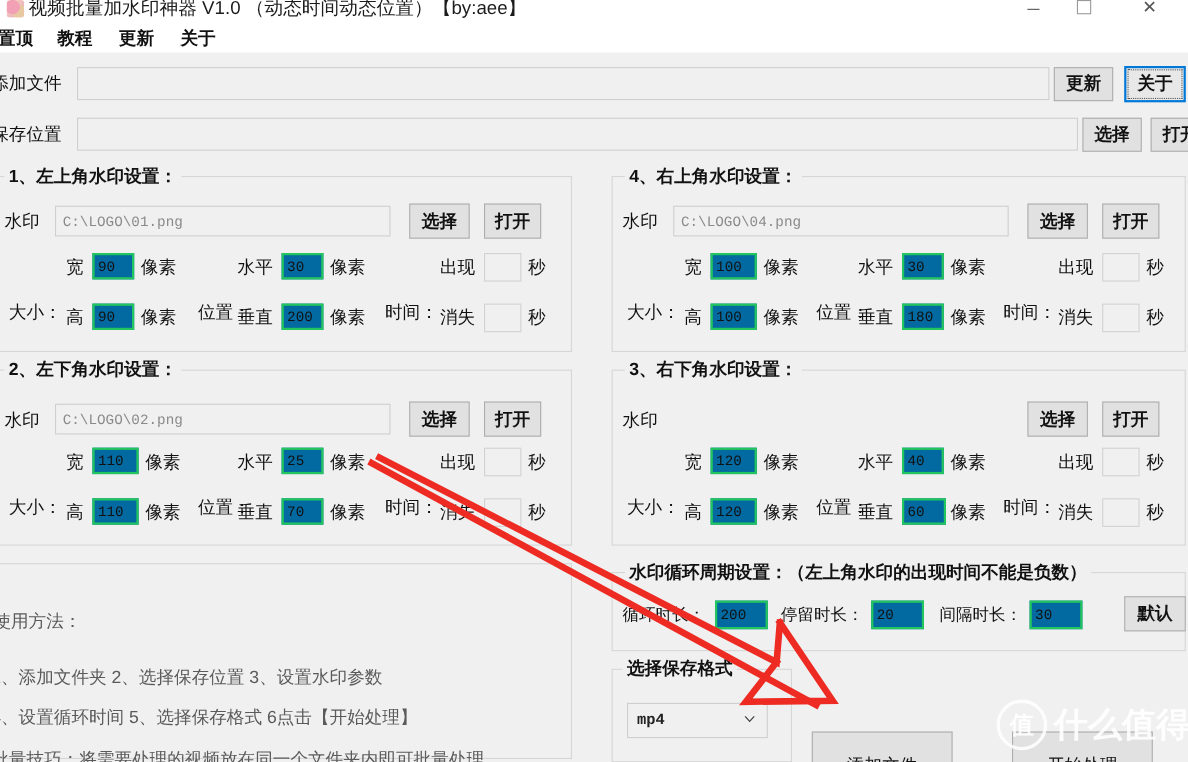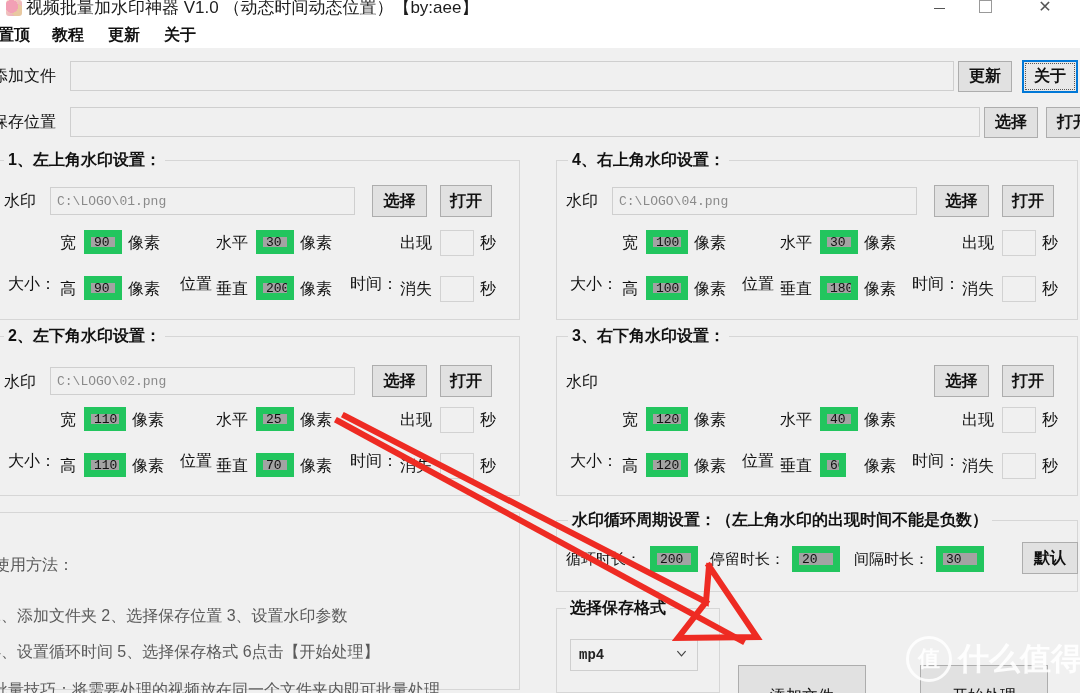--- a/index.html
+++ b/index.html
@@ -95,22 +95,22 @@
     box-sizing: border-box;
     font-family: "Liberation Mono", "DejaVu Sans Mono", monospace;
     font-size: 13px;
     color: #8a8a8a;
     padding: 0 6px;
     display: flex; align-items: center;
     overflow: hidden; white-space: nowrap;
   }
   .numbox {
     position: absolute;
-    background: #a3a3a3;
-    border: 7px solid #22c55e;
+    background: #0369a1;
+    border: 2px solid #22c55e;
     box-sizing: border-box;
     font-family: "Liberation Mono", "DejaVu Sans Mono", monospace;
     font-size: 13px;
     color: #111;
     padding: 0 3px;
     display: flex; align-items: center;
     overflow: hidden; white-space: nowrap;
   }
   .numbox.empty {
     background: #f0f0f0;
@@ -346,21 +346,21 @@
     <div class="lbl" style="left:694px; top:362px;">像素</div>
     <div class="lbl" style="left:622px; top:408px;">高</div>
     <div class="numbox" style="left:646px; top:405px; width:42px; height:24px;">120</div>
     <div class="lbl" style="left:694px; top:408px;">像素</div>
 
     <div class="lbl" style="left:742px; top:403px;">位置：</div>
     <div class="lbl" style="left:780px; top:362px;">水平</div>
     <div class="numbox" style="left:820px; top:359px; width:38px; height:24px;">40</div>
     <div class="lbl" style="left:864px; top:362px;">像素</div>
     <div class="lbl" style="left:780px; top:408px;">垂直</div>
-    <div class="numbox" style="left:820px; top:405px; width:26px; height:24px;">60</div>
+    <div class="numbox" style="left:820px; top:405px; width:40px; height:24px;">60</div>
     <div class="lbl" style="left:864px; top:408px;">像素</div>
 
     <div class="lbl" style="left:912px; top:403px;">时间：</div>
     <div class="lbl" style="left:962px; top:362px;">出现</div>
     <div class="numbox empty" style="left:1002px; top:359px; width:34px; height:26px;"></div>
     <div class="lbl" style="left:1042px; top:362px;">秒</div>
     <div class="lbl" style="left:962px; top:408px;">消失</div>
     <div class="numbox empty" style="left:1002px; top:405px; width:34px; height:26px;"></div>
     <div class="lbl" style="left:1042px; top:408px;">秒</div>
 

